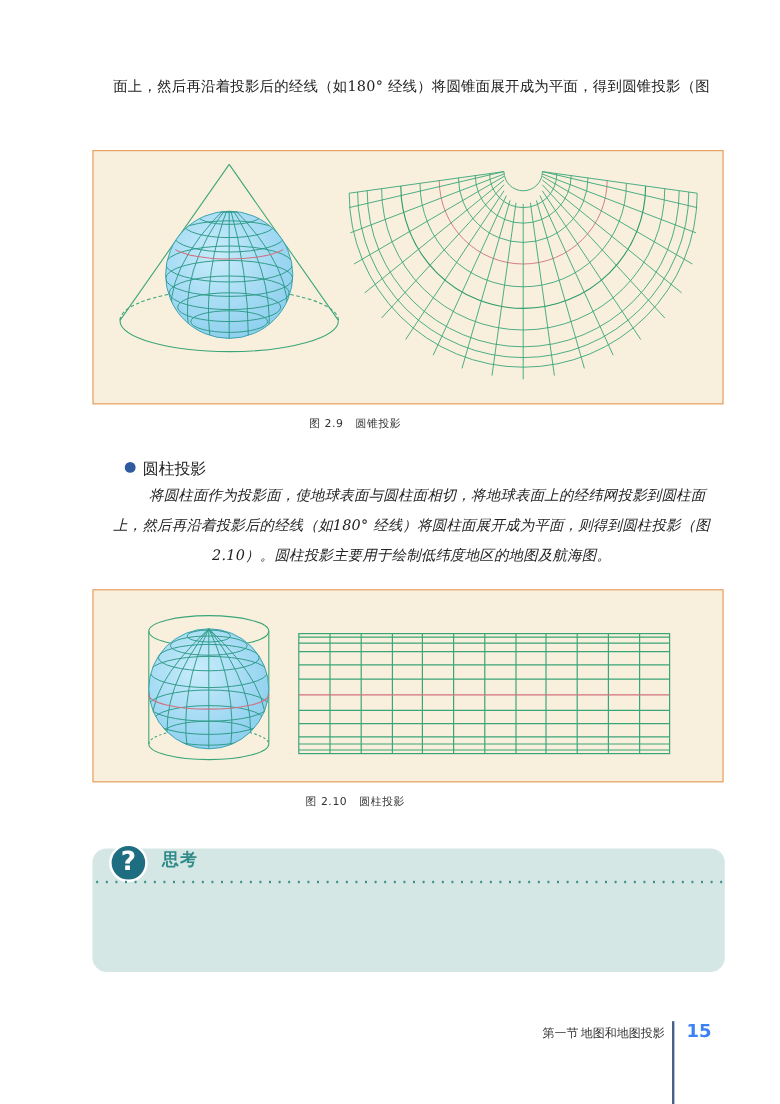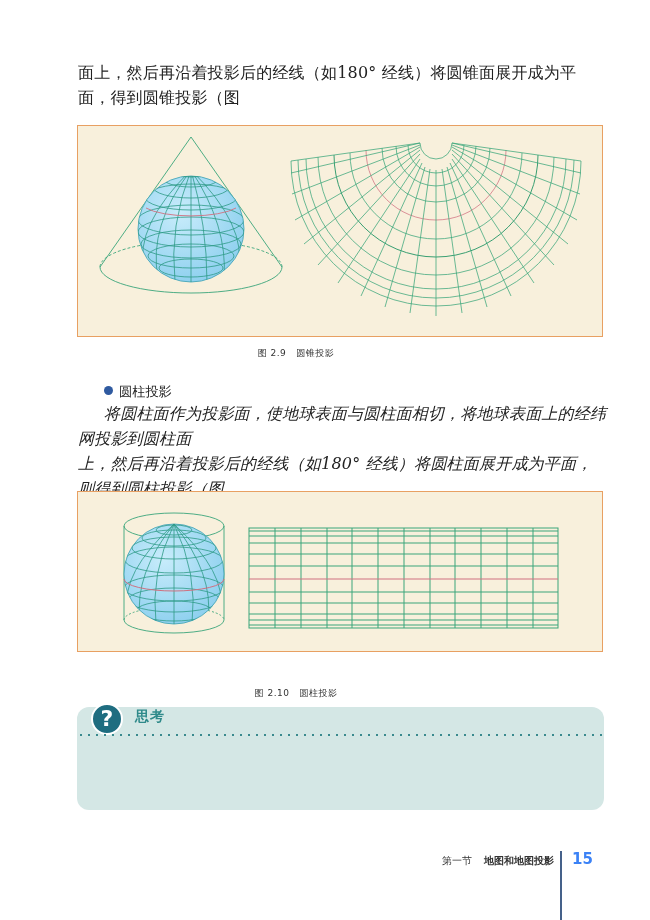--- a/index.html
+++ b/index.html
@@ -2,21 +2,21 @@
 <html><head>
   <meta charset="utf-8">
   <style>
     html, body { margin: 0; padding: 0; }
     body {
       width: 650px; height: 920px; background: #ffffff; position: relative; overflow: hidden;
       font-family: "DejaVu Serif", "Liberation Serif", serif; color: #222;
     }
     .para {
       position: absolute; left: 78px; width: 530px;
-      font-size: 16px; line-height: 25px; letter-spacing: 0.2px; margin: 0;
+      font-size: 12px; line-height: 25px; letter-spacing: 0.2px; margin: 0; text-align: center;
     }
     .para .indent { display: inline-block; width: 26px; }
     .figure {
       position: absolute; left: 77px; width: 526px;
       background: #f8f0dc; border: 1.5px solid #e8a062; box-sizing: border-box;
     }
     .figure svg { display: block; }
     .caption {
       position: absolute; left: 0; width: 592px; text-align: center;
       font-family: "DejaVu Sans", "Liberation Sans", sans-serif; font-size: 9px; color: #333;
@@ -59,21 +59,21 @@
       font-style: italic;
     }
     .think-text .indent { display: inline-block; width: 26px; }
     .footer {
       position: absolute; top: 851px; left: 0; width: 650px; height: 20px;
     }
     .footer-section {
       position: absolute; right: 96px; top: 3px;
       font-family: "DejaVu Sans", "Liberation Sans", sans-serif; font-size: 10px; color: #333;
     }
-    .footer-section span + span { margin-left: 12px; font-weight: bold; }
+    .footer-section span + span { margin-left: 2px; }
     .footer-divider {
       position: absolute; left: 560px; top: 0; width: 1.5px; height: 70px; background: #45618a;
     }
     .page-number {
       position: absolute; left: 572px; top: -1px;
       font-family: "DejaVu Sans", "Liberation Sans", sans-serif; font-weight: bold; font-size: 15px; color: #3b82f6;
     }
   </style>
 </head>
 <body>
@@ -237,21 +237,21 @@
       <line x1="326" y1="36" x2="326" y2="136"></line>
       <line x1="352" y1="36" x2="352" y2="136"></line>
       <line x1="377" y1="36" x2="377" y2="136"></line>
       <line x1="403" y1="36" x2="403" y2="136"></line>
       <line x1="429" y1="36" x2="429" y2="136"></line>
       <line x1="455" y1="36" x2="455" y2="136"></line>
       <line x1="171" y1="87" x2="480" y2="87" stroke="#d07080"></line>
     </g>
   </svg>
 </div>
-<div class="caption" style="top:662px;margin-top:25px;">
+<div class="caption" style="top:662px;">
   <span>图 2.10</span><span>圆柱投影</span>
 </div>
 
 <div class="think-box">
   <div class="think-header">
     <div class="think-icon">?</div>
     <div class="think-title">思考</div>
     <div class="think-dots"></div>
   </div>
 </div>

